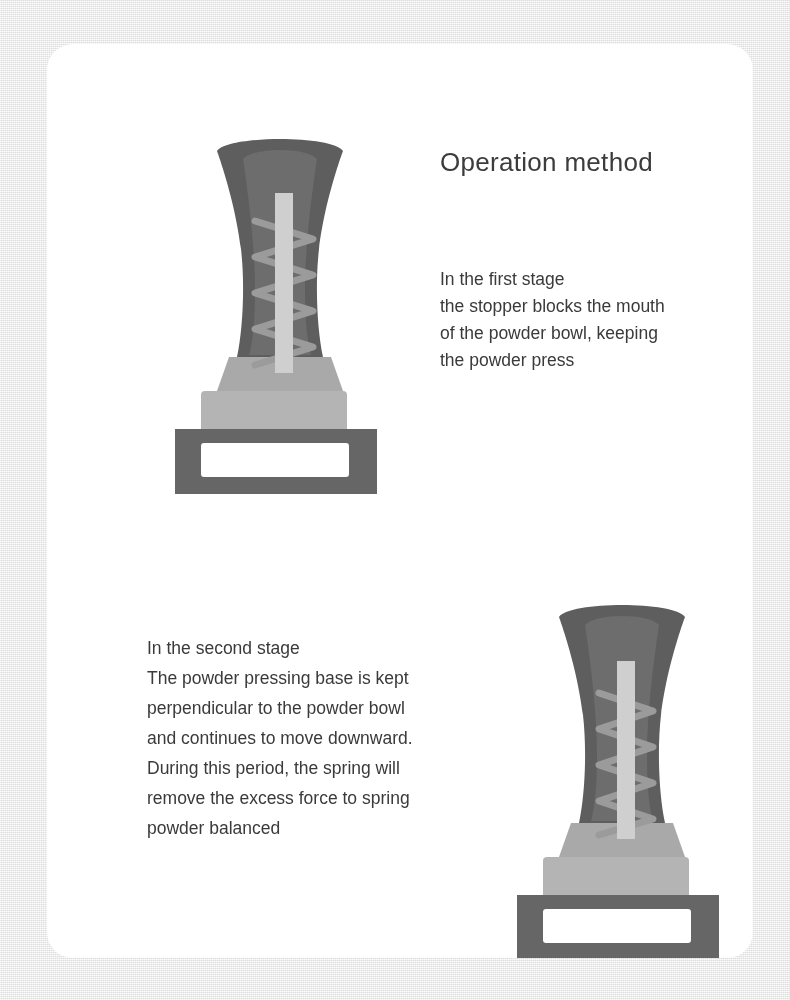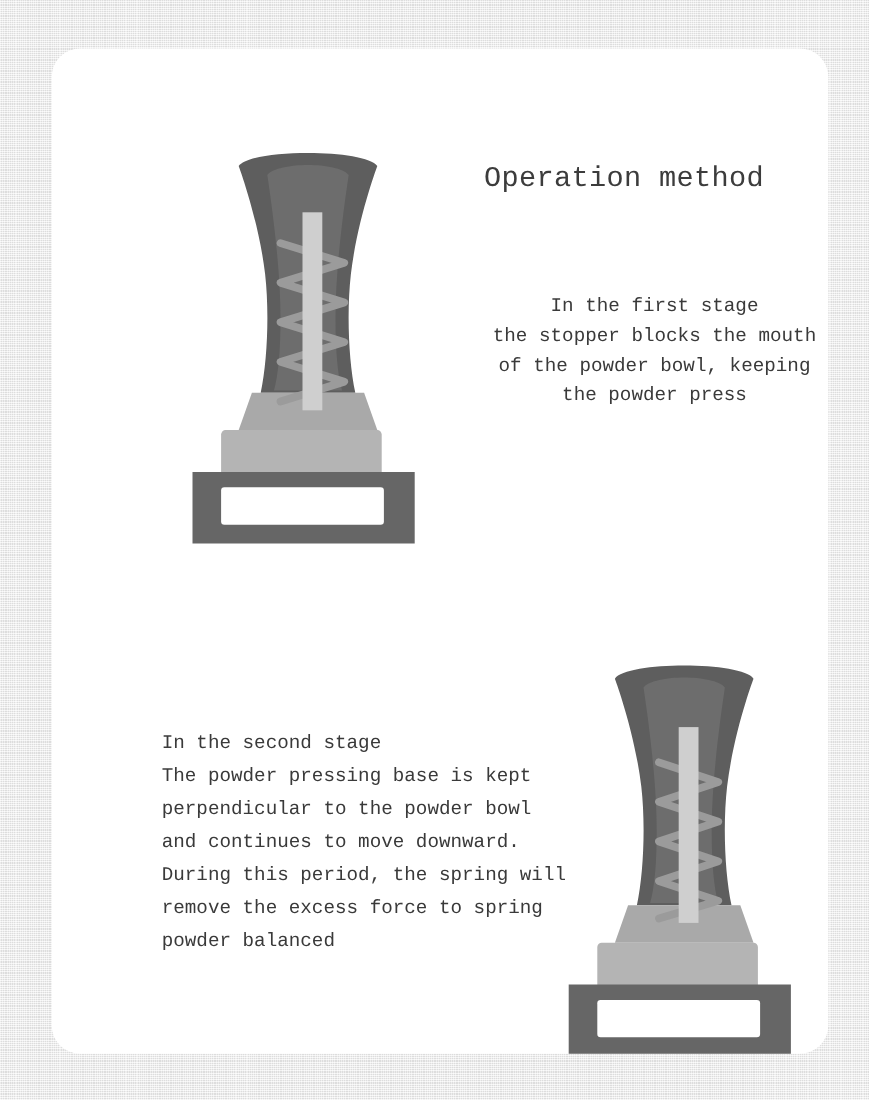--- a/index.html
+++ b/index.html
@@ -27,21 +27,20 @@
   .card {
     position: absolute;
     left: 47px;
     top: 44px;
     width: 706px;
     height: 914px;
     background: #ffffff;
     border-radius: 26px;
     z-index: 1;
     overflow: hidden;
-    font-family: Liberation Mono, monospace;
   }
 
   
   .title {
     position: absolute;
     left: 393px;
     top: 103px;
     font-size: 26px;
     color: #3c3c3c;
     letter-spacing: 0.3px;
@@ -50,31 +49,29 @@
 
   
   .stage-one-text {
     position: absolute;
     left: 393px;
     top: 222px;
     width: 310px;
     font-size: 17.5px;
     line-height: 27px;
     color: #3a3a3a;
-    text-align: center;
   }
   .stage-two-text {
     position: absolute;
     left: 100px;
     top: 589px;
     width: 370px;
     font-size: 17.5px;
     line-height: 30px;
     color: #3a3a3a;
-    margin-top: 28px;
   }
 
   
   .tamper {
     position: absolute;
     transform-origin: top left;
   }
   .tamper-1 { left: 118px; top: 85px; }
   .tamper-2 { left: 460px; top: 551px; }
 </style>

